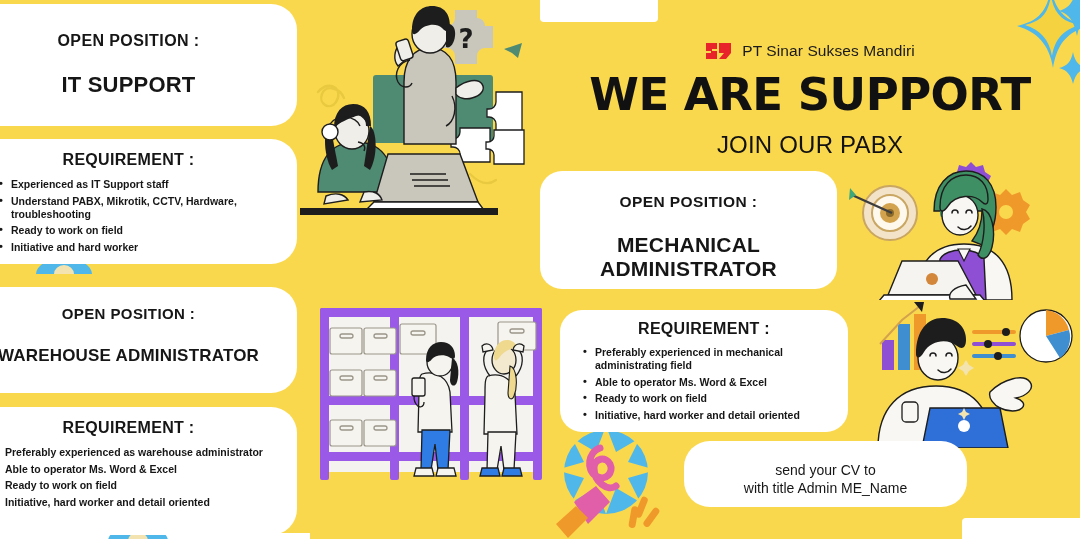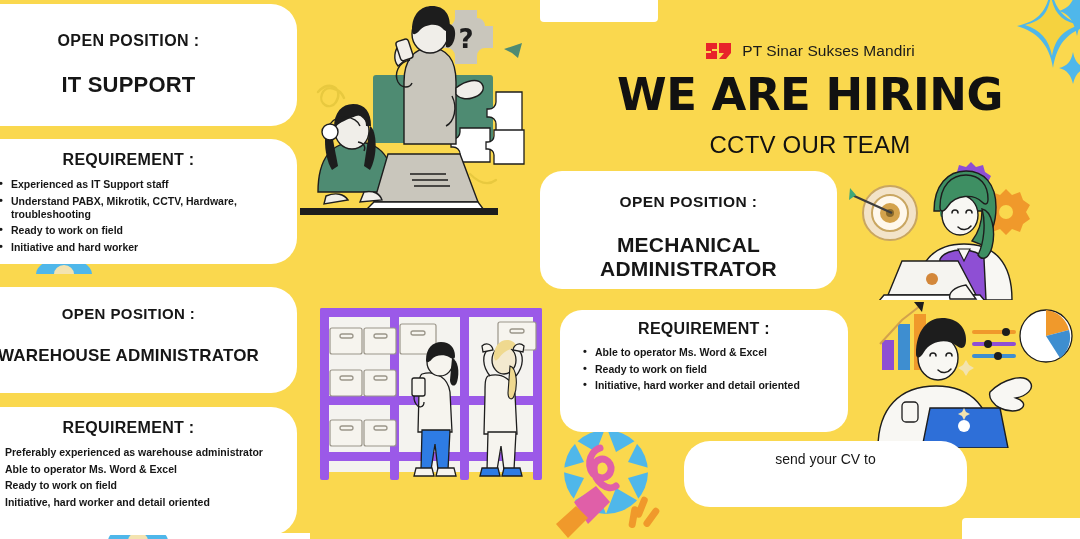--- a/index.html
+++ b/index.html
@@ -67,21 +67,21 @@
   
   #card-me-position .open-label { font-size:15.5px; margin-top:22px; }
   #card-me-position .position-name { font-size:21px; margin-top:22px; }
 
   #card-me-req .req-title { font-size:16px; margin-top:10px; }
   #card-me-req .req-list { font-size:10.5px; margin:8px 0 0 22px; }
   #card-me-req .req-list li { margin-bottom:3.5px; }
 
   #card-contact .contact-text {
     text-align:center; font-size:14px; color:#161616; line-height:1.32;
-    padding-top:9px; font-weight:400;
+    padding-top:20px; font-weight:400;
   }
 
   
   .brand-row {
     position:absolute; left:600px; top:40px; width:420px;
     display:flex; align-items:center; justify-content:center; gap:9px;
   }
   .brand-name { font-size:15.5px; color:#1a1a1a; letter-spacing:.1px; }
   .logo-mark { width:28px; height:22px; position:relative; }
 
@@ -333,22 +333,22 @@
   </svg>
 
   <div class="brand-row">
     <svg class="logo-mark" viewBox="0 0 28 22">
       <path d="M1 3 h11 v6 h-5 v2 h5 v8 H1 v-6 h5 v-2 H1 Z" fill="#E8232A"></path>
       <path d="M14 3 h12 v10 l-5 6 h-7 l5 -6 h-5 Z" fill="#E8232A"></path>
     </svg>
     <span class="brand-name">PT Sinar Sukses Mandiri</span>
   </div>
 
-  <div class="hiring-title">WE ARE HIRING</div>
-  <div class="join-team">CCTV OUR TEAM</div>
+  <div class="hiring-title">WE ARE SUPPORT</div>
+  <div class="join-team">JOIN OUR PABX</div>
 
   <div class="card card-left" id="card-it-position">
     <div class="open-label">OPEN POSITION :</div>
     <div class="position-name">IT SUPPORT</div>
   </div>
 
   <div class="card card-left" id="card-it-req">
     <div class="req-title">REQUIREMENT :</div>
     <ul class="req-list">
         <li>Experienced as IT Support staff</li>
@@ -374,23 +374,25 @@
   </div>
 
   <div class="card card-right" id="card-me-position">
     <div class="open-label">OPEN POSITION :</div>
     <div class="position-name">MECHANICAL ADMINISTRATOR</div>
   </div>
 
   <div class="card card-right" id="card-me-req">
     <div class="req-title">REQUIREMENT :</div>
     <ul class="req-list">
+        <li>Preferably experienced in mechanical administrating field</li>
         <li>Able to operator Ms. Word &amp; Excel</li>
         <li>Ready to work on field</li>
         <li>Initiative, hard worker and detail oriented</li>
       </ul>
   </div>
 
   <div class="card" id="card-contact">
     <div class="contact-text">send your CV to</div>
+    <div class="contact-text" style="padding-top:0">with title Admin ME_Name</div>
   </div>
 
 </div>
 
 </body></html>

